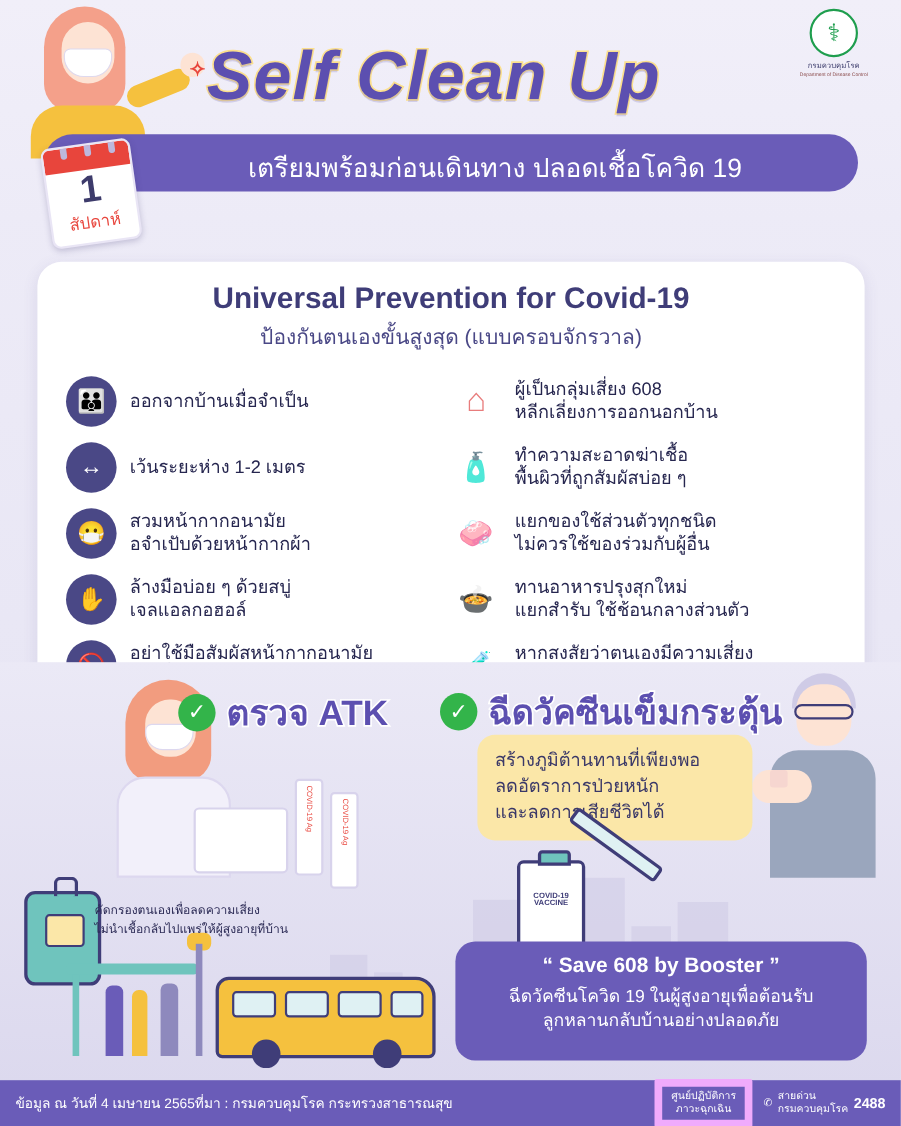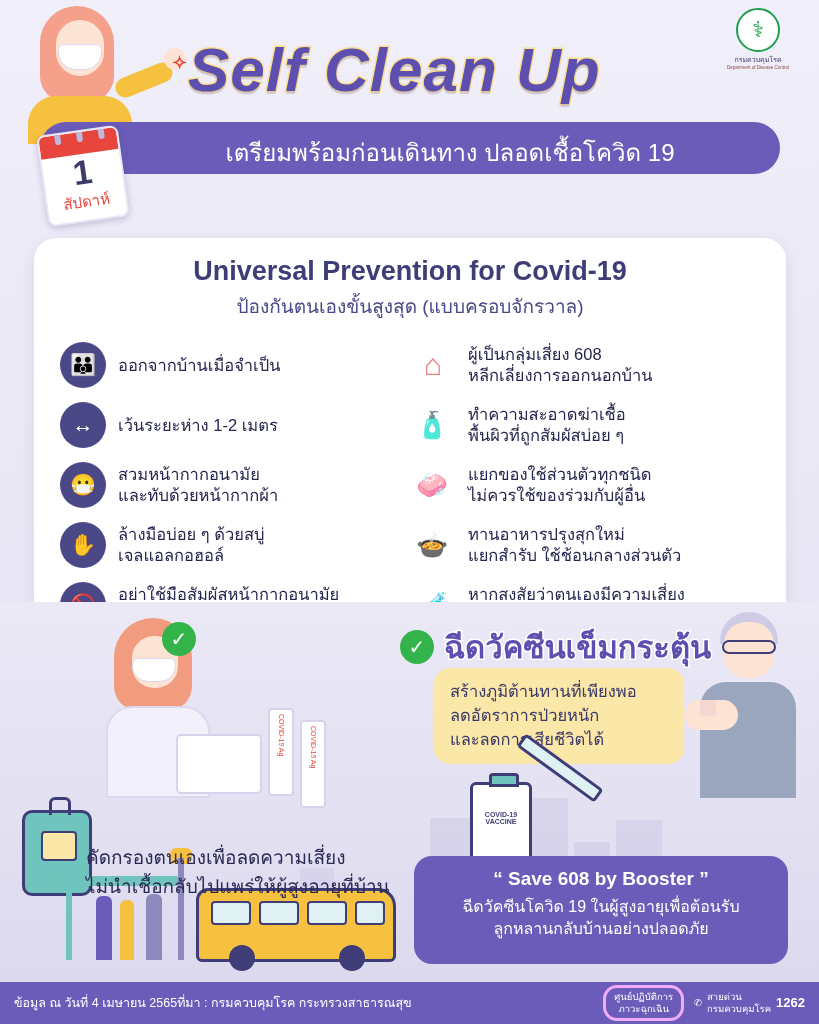--- a/index.html
+++ b/index.html
@@ -116,21 +116,21 @@
     position: absolute; left: 434px; top: 668px; width: 250px; padding: 12px 16px;
     background: #fbe7a8; border-radius: 16px; color: #3a3868; font-size: 16.5px; line-height: 1.45;
   }
   .save-box {
     position: absolute; left: 414px; top: 856px; width: 374px; height: 108px;
     background: #6a5cb8; border-radius: 18px; color: #fff; text-align: center; padding-top: 12px;
   }
   .save-title { font-size: 19px; font-weight: bold; }
   .save-sub { font-size: 16px; line-height: 1.4; margin-top: 6px; }
 
-  .atk-text { position: absolute; left: 86px; top: 844px; width: 330px; font-size: 19px; color: #2b2a55; line-height: 1.5; }
+  .atk-text { position: absolute; left: 86px; top: 820px; width: 330px; font-size: 11px; color: #2b2a55; line-height: 1.5; }
 
   
   .woman { position: absolute; left: 98px; top: 618px; width: 130px; height: 180px; }
   .w-hair { position: absolute; left: 16px; top: 0; width: 78px; height: 92px; background: #f29c7f; border-radius: 40px 40px 24px 24px; }
   .w-face { position: absolute; left: 34px; top: 18px; width: 46px; height: 52px; background: #fde3d4; border-radius: 22px; }
   .w-mask { position: absolute; left: 34px; top: 40px; width: 44px; height: 24px; background: #fff; border-radius: 6px 6px 16px 16px; border: 1px solid #ddd8ef; }
   .w-body { position: absolute; left: 8px; top: 88px; width: 104px; height: 92px; background: #f2f0fa; border-radius: 26px 26px 0 0; border: 2px solid #ddd8ef; }
 
   .kit { position: absolute; left: 176px; top: 708px; width: 160px; height: 96px; }
   .kit-card { position: absolute; background: #fff; border: 2px solid #d8d3ec; border-radius: 5px; }
@@ -166,21 +166,21 @@
 
   
   .footer {
     position: absolute; left: 0; bottom: 0; width: 819px; height: 42px;
     background: #6a5cb8; color: #fff; display: flex; align-items: center;
     font-size: 12.5px; padding: 0 14px;
   }
   .f-left { flex: 0 0 auto; text-align: center; }
   .f-mid { flex: 1; text-align: left; }
   .f-right { display: flex; align-items: center; gap: 10px; }
-  .f-chip { border: 3px solid #f0abfc; border-radius: 14px; padding: 3px 8px; font-size: 9.5px; line-height: 1.25; text-align: center; }
+  .f-chip { border: 7px solid #f0abfc; border-radius: 2px; padding: 3px 8px; font-size: 9.5px; line-height: 1.25; text-align: center; }
   .f-hot { display: flex; align-items: center; gap: 5px; font-size: 9.5px; line-height: 1.25; }
   .f-hot .num { font-size: 13px; font-weight: bold; }
 </style>
 </head>
 <body>
 
 <div class="poster">
 
   <div class="top-band">
 
@@ -228,21 +228,21 @@
           <div class="ic blue">👪</div>
           <div class="txt">ออกจากบ้านเมื่อจำเป็น</div>
         </div>
         <div class="item">
           <div class="ic blue">↔</div>
           <div class="txt">เว้นระยะห่าง 1-2 เมตร</div>
         </div>
         <div class="item">
           <div class="ic blue">😷</div>
           <div class="txt" style="white-space:pre-line">สวมหน้ากากอนามัย
-และทับด้วยหน้ากากผ้า</div>
+อจำเปับด้วยหน้ากากผ้า</div>
         </div>
         <div class="item">
           <div class="ic blue">✋</div>
           <div class="txt" style="white-space:pre-line">ล้างมือบ่อย ๆ ด้วยสบู่
 เจลแอลกอฮอล์</div>
         </div>
         <div class="item">
           <div class="ic blue">🚫</div>
           <div class="txt" style="white-space:pre-line">อย่าใช้มือสัมผัสหน้ากากอนามัย
 รวมทั้ง ใบหน้า ตา จมูก ปาก</div>
@@ -327,20 +327,21 @@
     <div class="bus-win" style="left:12px;width:40px;"></div>
     <div class="bus-win" style="left:60px;width:40px;"></div>
     <div class="bus-win" style="left:108px;width:40px;"></div>
     <div class="bus-win" style="left:156px;width:30px;"></div>
     <div class="wheel" style="left:30px"></div>
     <div class="wheel" style="left:140px"></div>
   </div>
 
   <div class="hl-atk">
     <div class="check">✓</div>
+    <div class="t">ตรวจ ATK</div>
   </div>
   <div class="atk-text" style="white-space:pre-line">คัดกรองตนเองเพื่อลดความเสี่ยง
 ไม่นำเชื้อกลับไปแพร่ให้ผู้สูงอายุที่บ้าน</div>
 
   <div class="man">
     <div class="m-hair"></div>
     <div class="m-face"></div>
     <div class="m-glass"></div>
     <div class="m-body"></div>
     <div class="m-arm"></div>
@@ -372,18 +373,18 @@
   <div class="footer">
     <div class="f-left">ข้อมูล ณ วันที่ 4 เมษายน 2565</div>
     <div class="f-mid">ที่มา : กรมควบคุมโรค กระทรวงสาธารณสุข</div>
     <div class="f-right">
       <div class="f-chip" style="white-space:pre-line">ศูนย์ปฏิบัติการ
 ภาวะฉุกเฉิน</div>
       <div class="f-hot">
         <span>✆</span>
         <span style="white-space:pre-line">สายด่วน
 กรมควบคุมโรค</span>
-        <span class="num">1262</span>
+        <span class="num">2488</span>
       </div>
     </div>
   </div>
 
 </div>
 
 </body></html>

